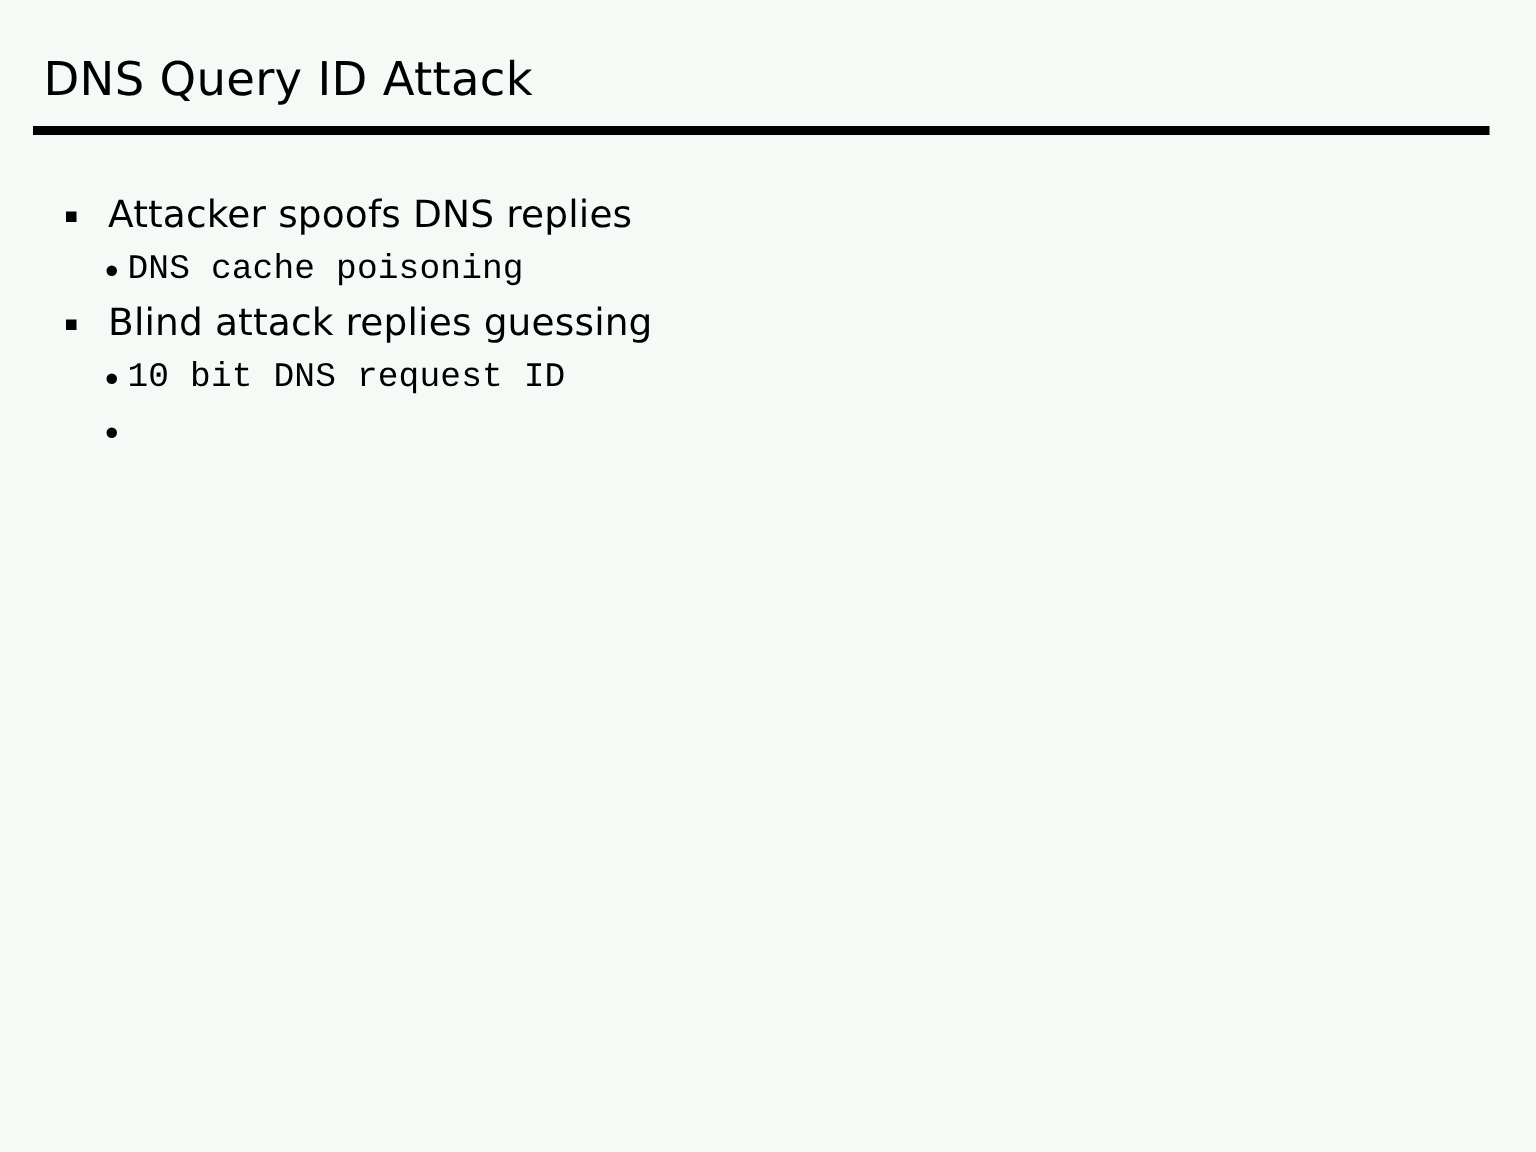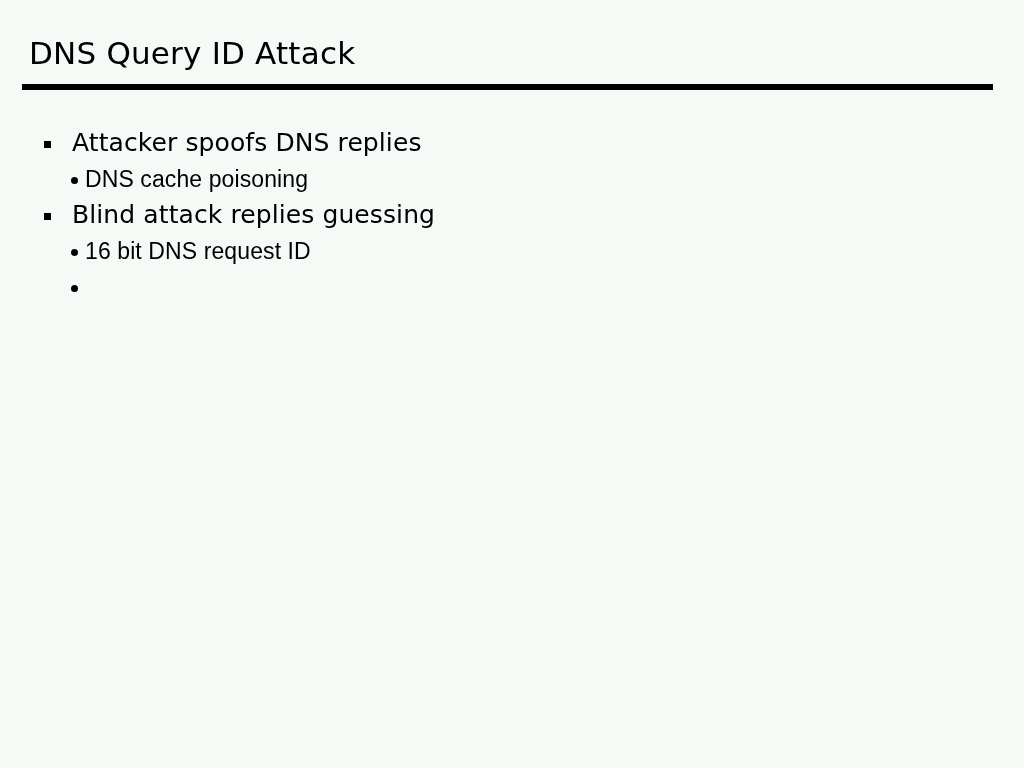--- a/index.html
+++ b/index.html
@@ -92,21 +92,21 @@
     top: 13px;
     width: 7px;
     height: 7px;
     background: #000000;
     border-radius: 50%;
   }
   .level-2 .bullet-text {
     position: absolute;
     left: 85px;
     top: 1px;
-    font-family: Liberation Sans, sans-serif;
+    font-family: Liberation Mono, monospace;
     font-size: 23px;
     line-height: 29px;
     color: #000000;
     letter-spacing: 0.1px;
   }
 </style>
 </head>
 <body>
 
 <div class="slide">
@@ -127,21 +127,21 @@
       <span class="bullet-text">DNS cache poisoning</span>
     </div>
 
     <div class="bullet-row level-1">
       <span class="bullet-marker"></span>
       <span class="bullet-text">Blind attack replies guessing</span>
     </div>
 
     <div class="bullet-row level-2">
       <span class="bullet-marker"></span>
-      <span class="bullet-text">16 bit DNS request ID</span>
+      <span class="bullet-text">10 bit DNS request ID</span>
     </div>
 
     <div class="bullet-row level-2">
       <span class="bullet-marker"></span>
     </div>
 
   </div>
 </div>
 
 </body></html>

